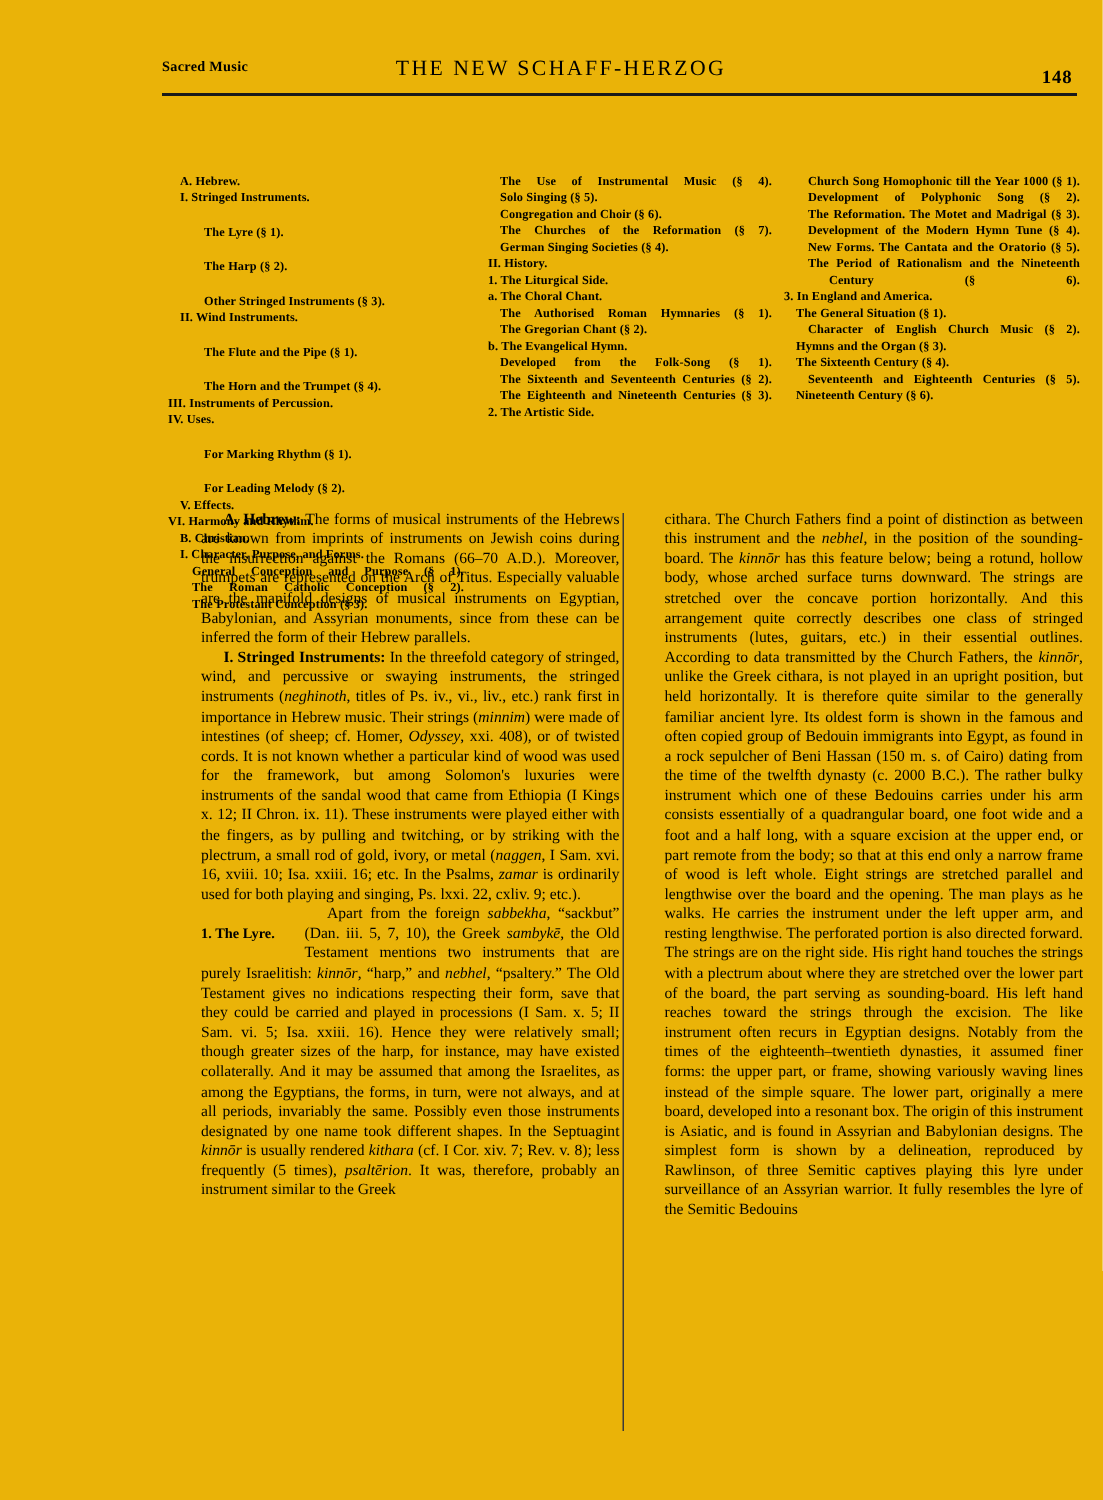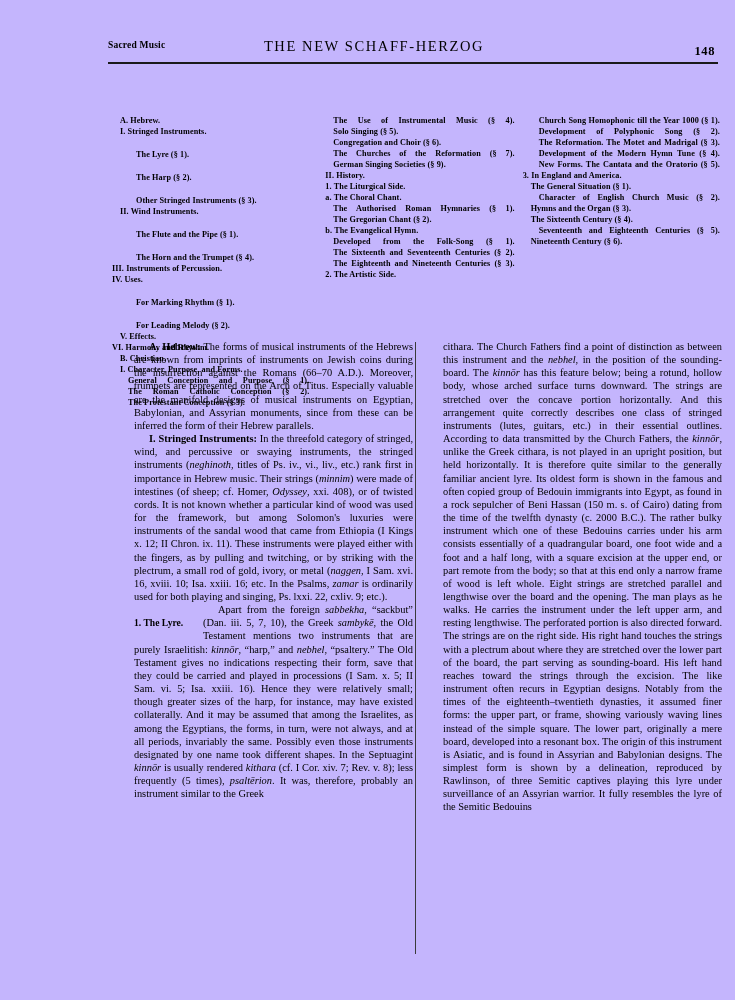--- a/index.html
+++ b/index.html
@@ -14,21 +14,21 @@
     font-family: "Liberation Serif", "DejaVu Serif", serif;
     color: #000000;
     position: relative;
     overflow: hidden;
   }
   .page {
     position: absolute;
     left: 0; top: 0;
     width: 735px;
     height: 1000px;
-    background: #c4b5fd;
+    background: #eab308;
   }
 
   
   .runhead {
     position: absolute;
     left: 108px;
     top: 40px;
     width: 520px;
     height: 16px;
   }
@@ -185,39 +185,40 @@
       <div class="syn-line hang3 justify-spread">General Conception and Purpose (§ 1).</div>
       <div class="syn-line hang3 justify-spread">The Roman Catholic Conception (§ 2).</div>
       <div class="syn-line hang3">The Protestant Conception (§ 3).</div>
     </div>
 
     <div class="syn-col">
       <div class="syn-line hang3 justify-spread">The Use of Instrumental Music (§ 4).</div>
       <div class="syn-line hang3">Solo Singing (§ 5).</div>
       <div class="syn-line hang3">Congregation and Choir (§ 6).</div>
       <div class="syn-line hang3 justify-spread">The Churches of the Reformation (§ 7).</div>
-      <div class="syn-line hang3">German Singing Societies (§ 9).</div>
+      <div class="syn-line hang3">German Singing Societies (§ 4).</div>
       <div class="syn-line i1">II. History.</div>
       <div class="syn-line i1">1. The Liturgical Side.</div>
       <div class="syn-line i1">a. The Choral Chant.</div>
       <div class="syn-line hang3 justify-spread">The Authorised Roman Hymnaries (§ 1).</div>
       <div class="syn-line hang3">The Gregorian Chant (§ 2).</div>
       <div class="syn-line i1">b. The Evangelical Hymn.</div>
       <div class="syn-line hang3 justify-spread">Developed from the Folk-Song (§ 1).</div>
       <div class="syn-line hang3 justify-spread">The Sixteenth and Seventeenth Centuries (§ 2).</div>
       <div class="syn-line hang3 justify-spread">The Eighteenth and Nineteenth Centuries (§ 3).</div>
       <div class="syn-line i1">2. The Artistic Side.</div>
     </div>
 
     <div class="syn-col">
       <div class="syn-line hang3 justify-spread">Church Song Homophonic till the Year 1000 (§ 1).</div>
       <div class="syn-line hang3 justify-spread">Development of Polyphonic Song (§ 2).</div>
       <div class="syn-line hang3 justify-spread">The Reformation.   The Motet and Madrigal (§ 3).</div>
       <div class="syn-line hang3 justify-spread">Development of the Modern Hymn Tune (§ 4).</div>
       <div class="syn-line hang3 justify-spread">New Forms.   The Cantata and the Oratorio (§ 5).</div>
+      <div class="syn-line hang3 justify-spread">The Period of Rationalism and the Nineteenth Century (§ 6).</div>
       <div class="syn-line i0">3. In England and America.</div>
       <div class="syn-line i1">The General Situation (§ 1).</div>
       <div class="syn-line hang3 justify-spread">Character of English Church Music (§ 2).</div>
       <div class="syn-line i1">Hymns and the Organ (§ 3).</div>
       <div class="syn-line i1">The Sixteenth Century (§ 4).</div>
       <div class="syn-line hang3 justify-spread">Seventeenth and Eighteenth Centuries (§ 5).</div>
       <div class="syn-line i1">Nineteenth Century (§ 6).</div>
     </div>
 
   </div>

